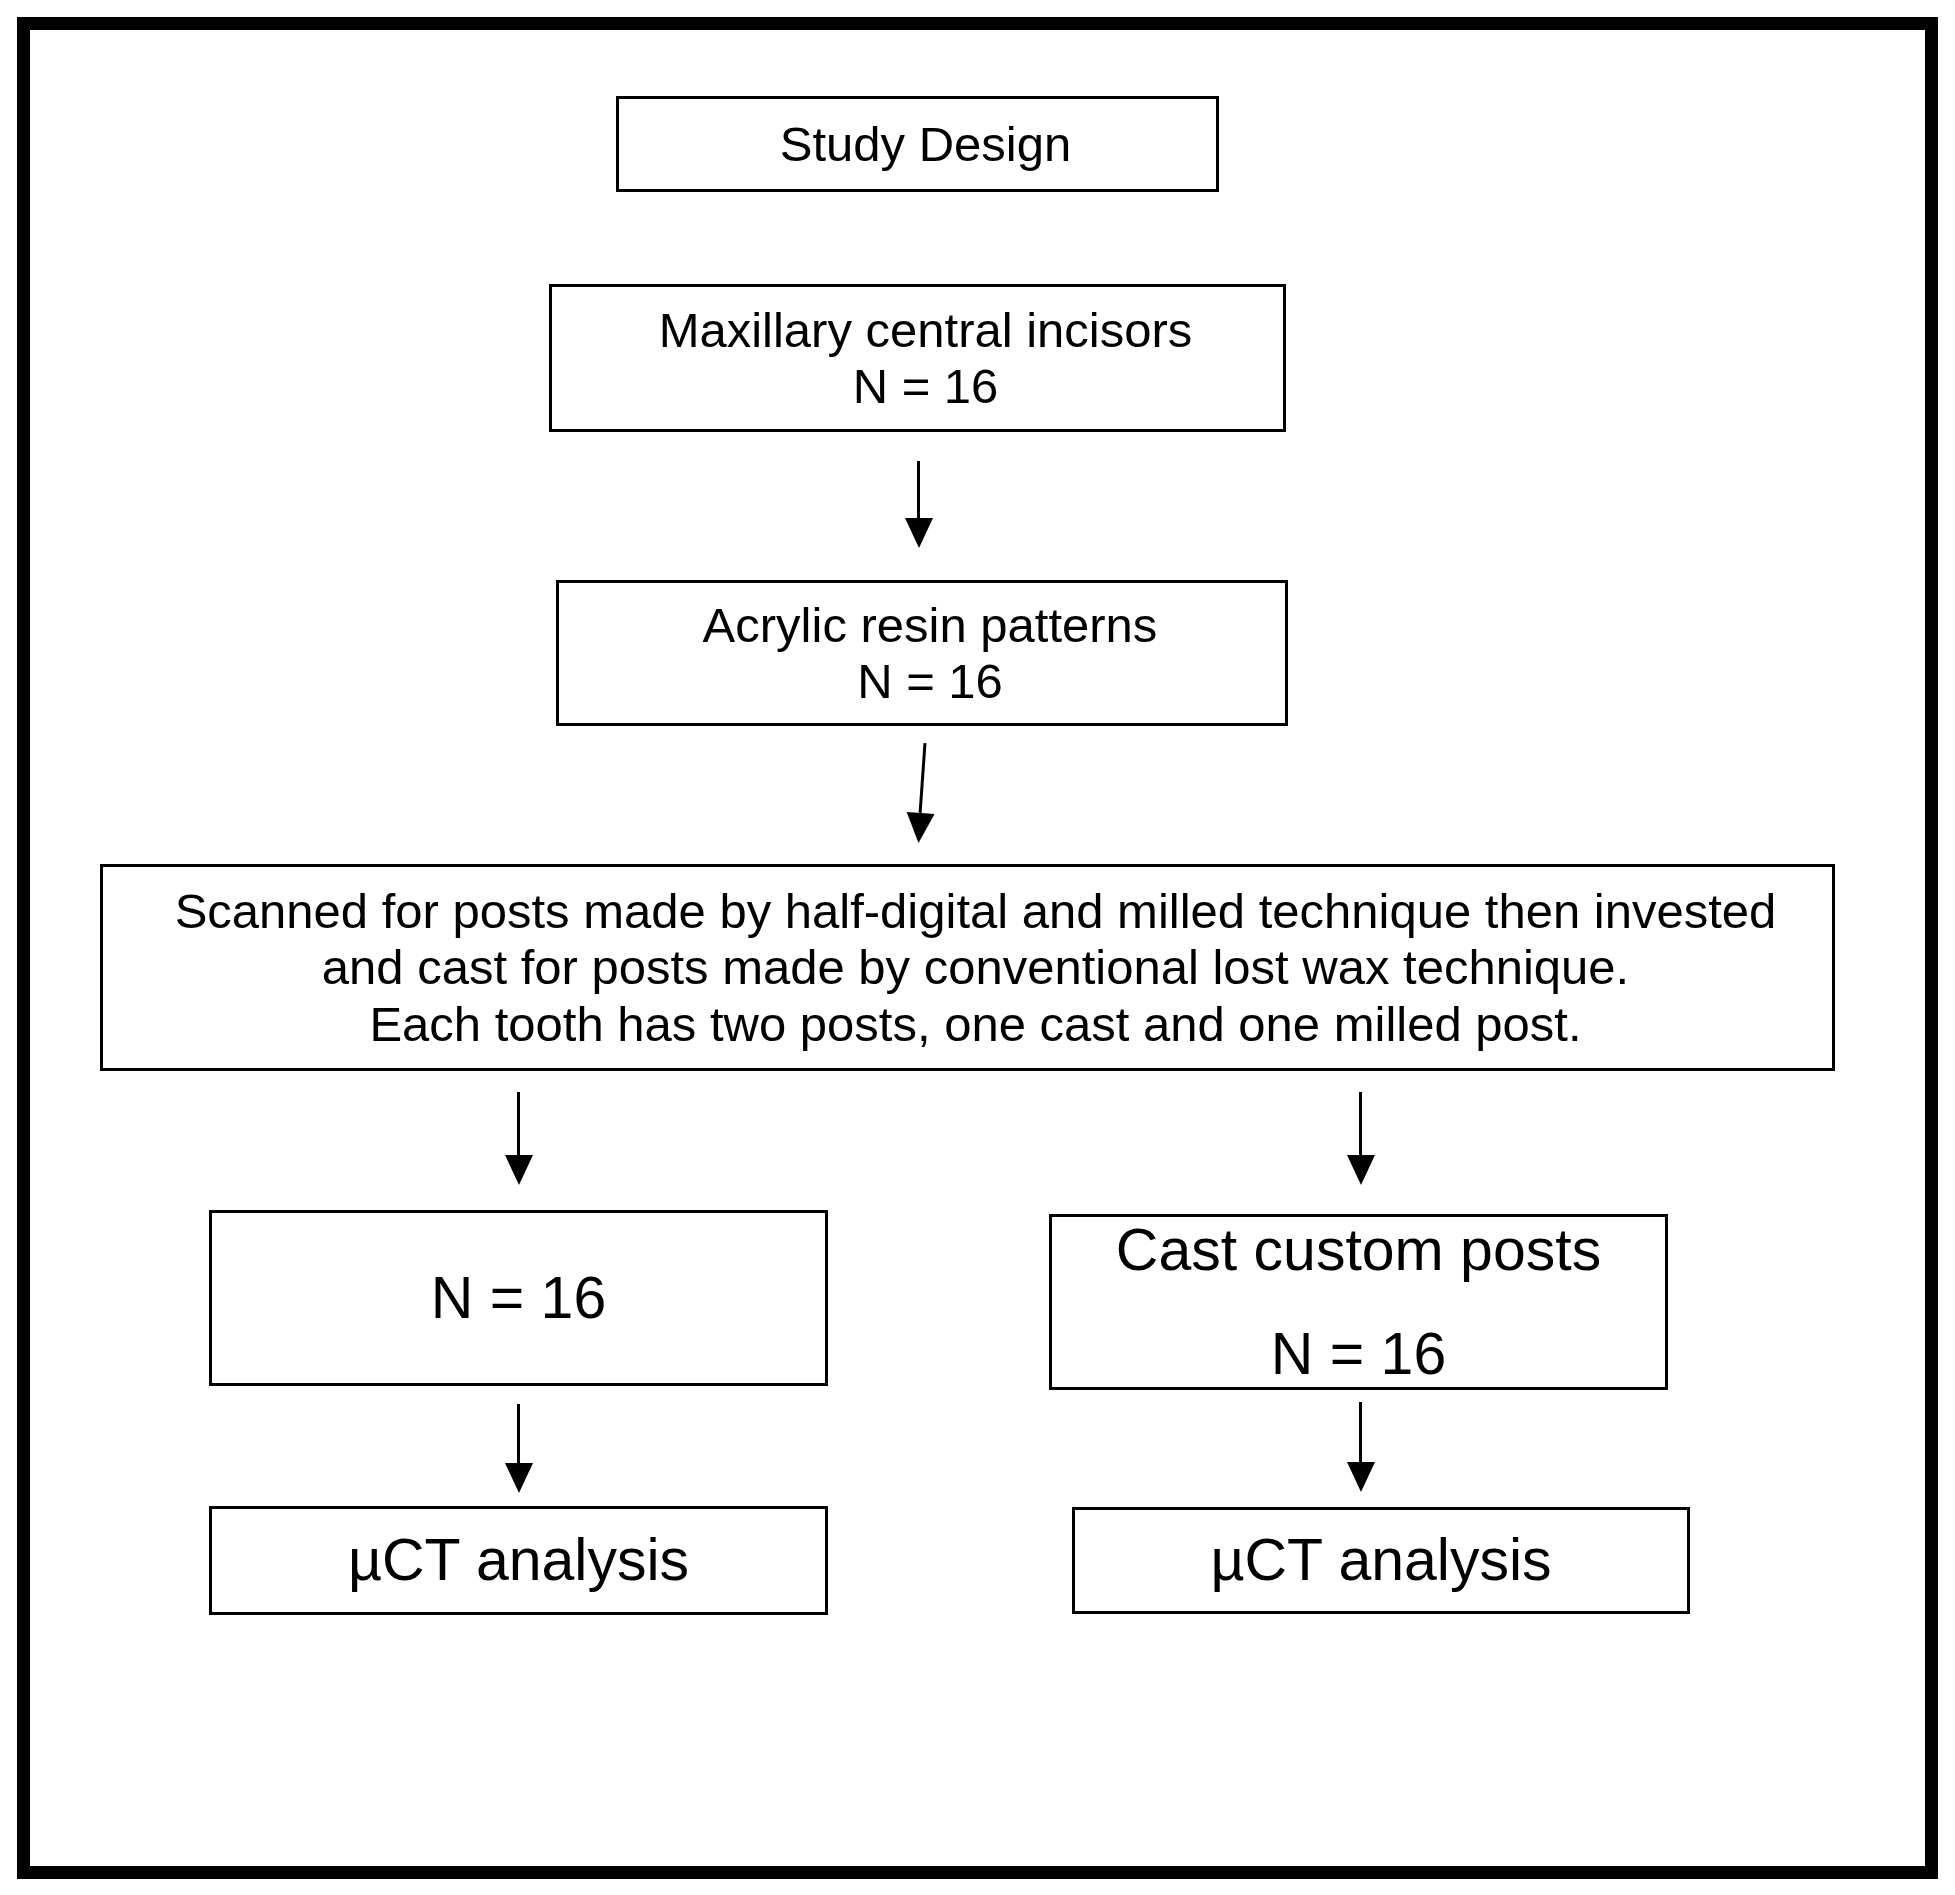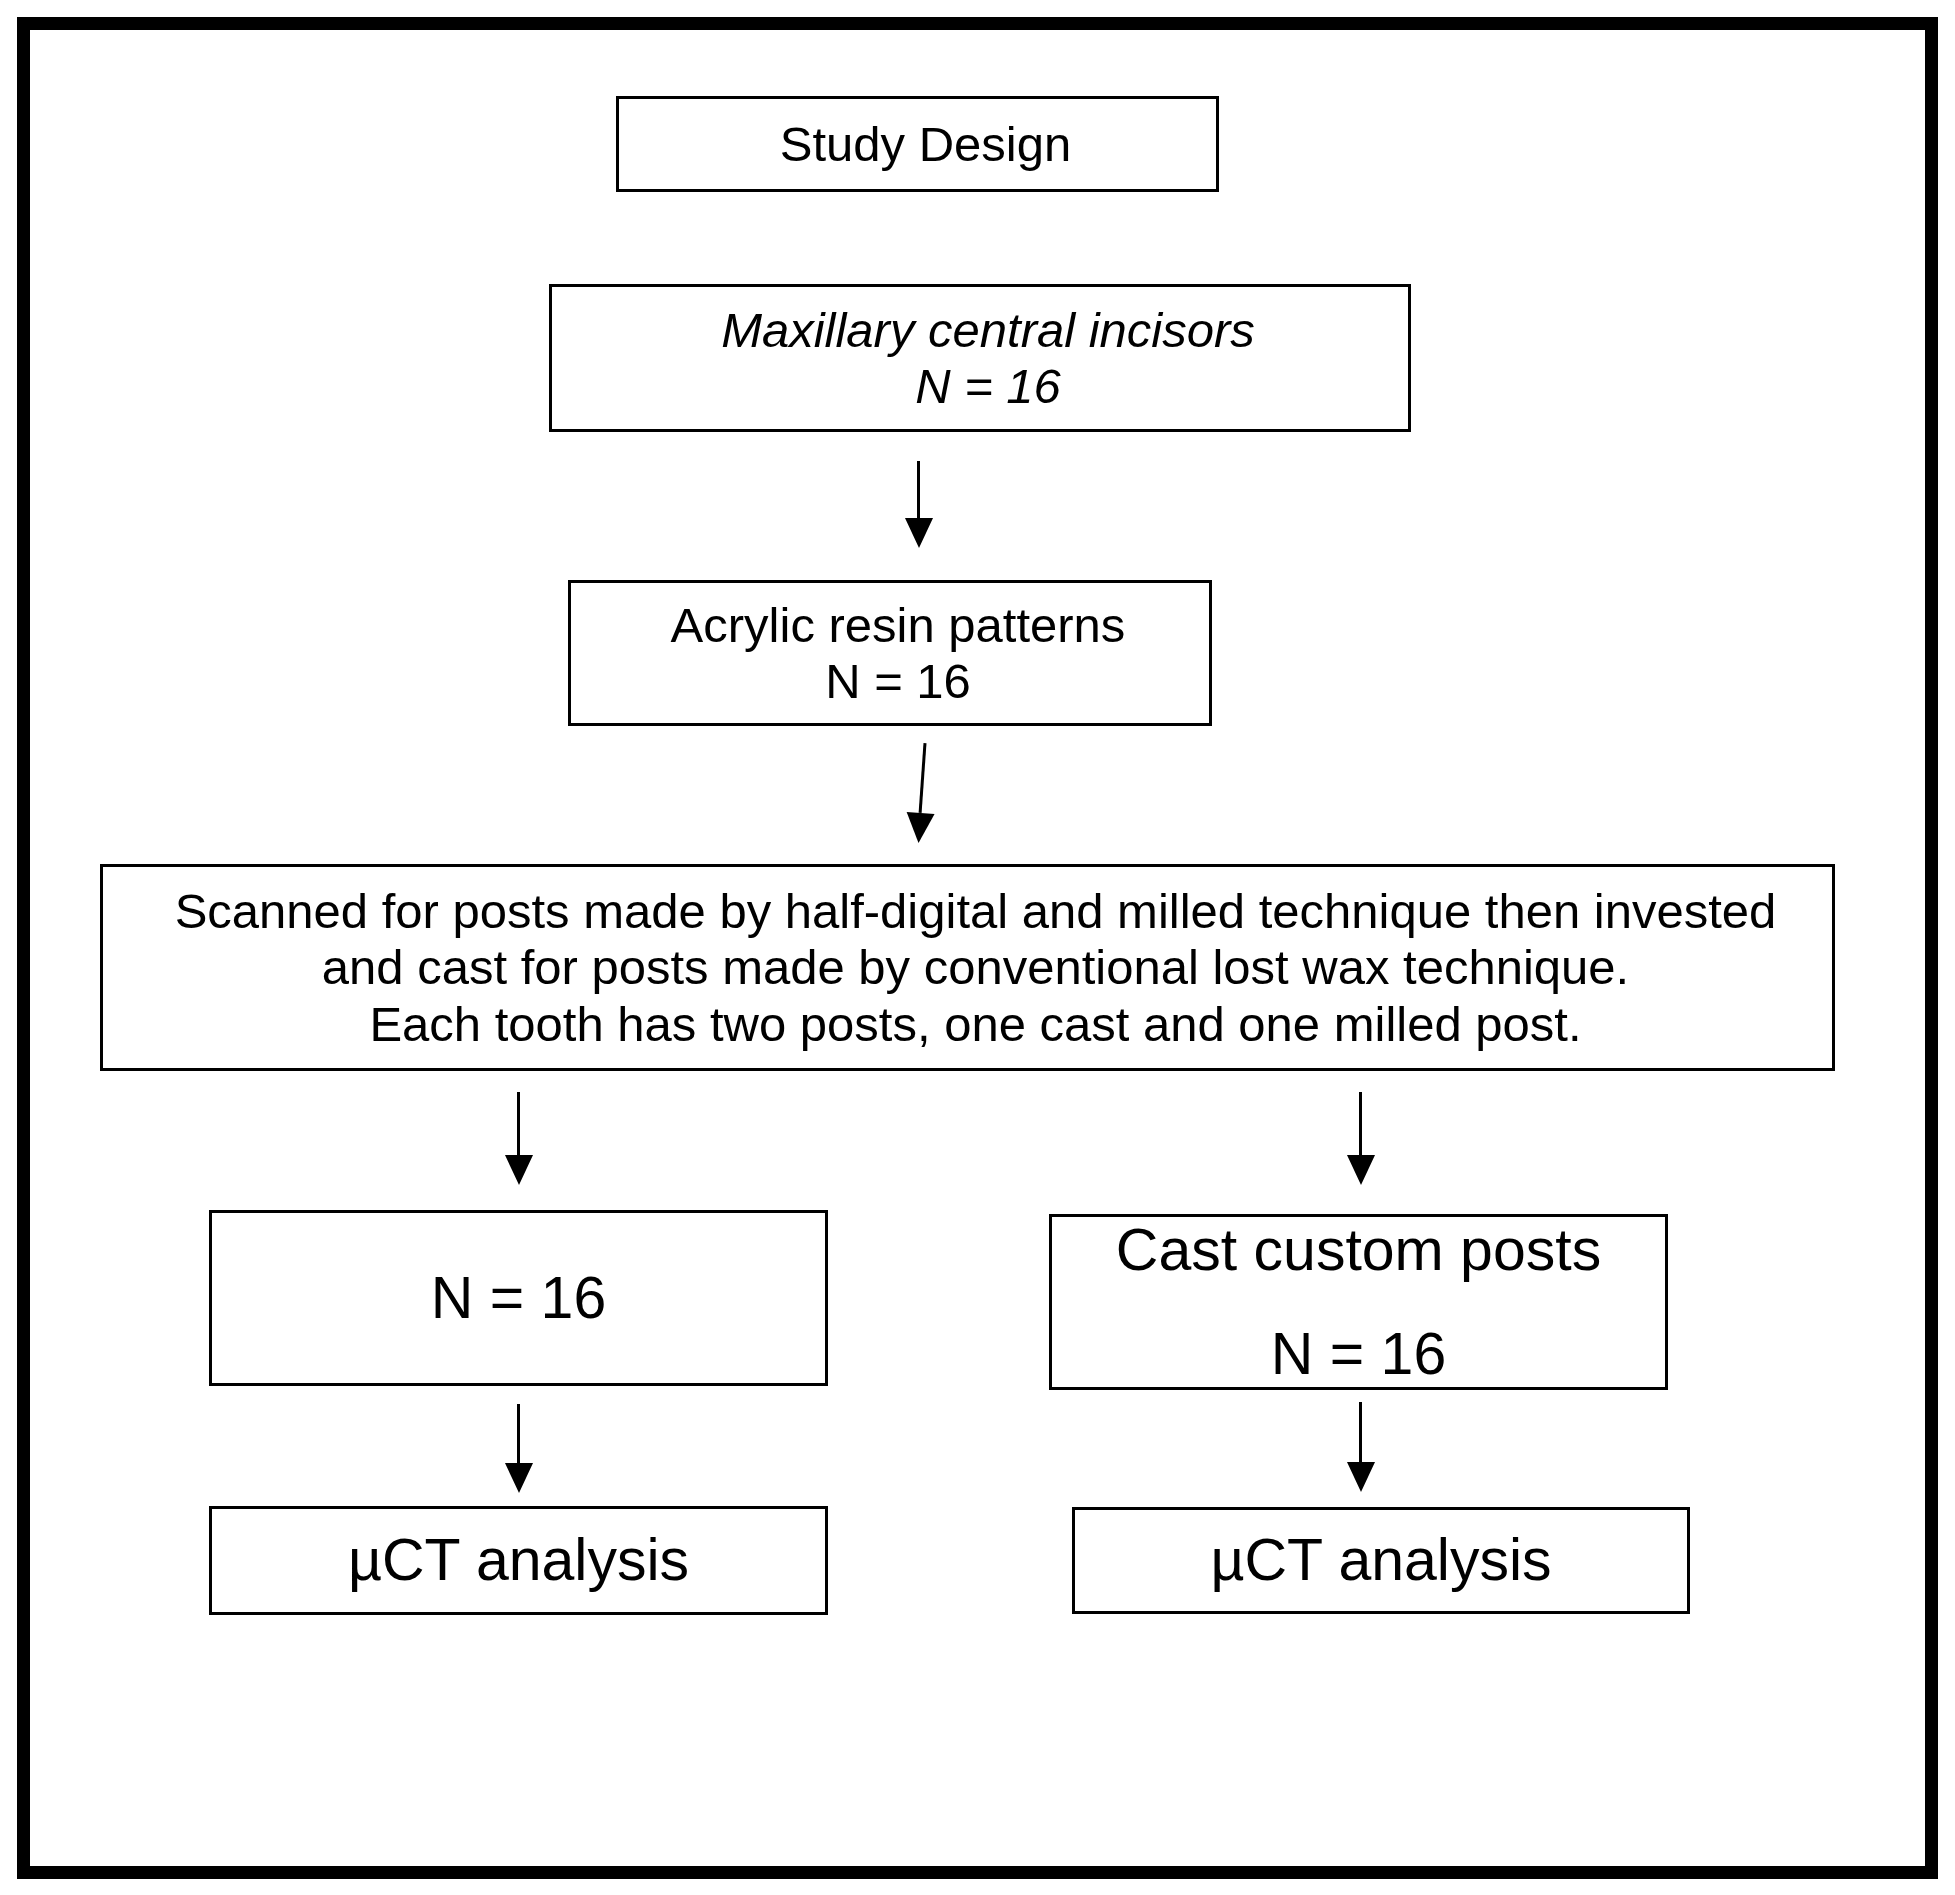--- a/index.html
+++ b/index.html
@@ -28,22 +28,22 @@
     flex-direction: column;
     justify-content: center;
     align-items: center;
     text-align: center;
   }
   .box span { display: block; white-space: nowrap; }
   .f80 { font-size: 49px; line-height: 1.15; padding-left: 16px; }
   .f97 { font-size: 59px; line-height: 1.12; }
 
   .study     { left: 616px; top: 96px;  width: 603px;  height: 96px; }
-  .maxillary { left: 549px;  top: 284px;  width: 862px; height: 148px; font-style: italic; }
-  .acrylic   { left: 568px;  top: 580px;  width: 644px; height: 146px; }
+  .maxillary { left: 549px;  top: 284px;  width: 737px; height: 148px; }
+  .acrylic   { left: 556px;  top: 580px;  width: 732px; height: 146px; }
   .process   { left: 100px;  top: 864px; width: 1735px; height: 207px; align-items: center; }
   .milled    { left: 209px;  top: 1210px; width: 619px; height: 176px; }
   .cast      { left: 1049px; top: 1214px; width: 619px; height: 176px; justify-content: space-between; }
   .uct-left  { left: 209px;  top: 1506px; width: 619px; height: 109px; }
   .uct-right { left: 1072px; top: 1507px; width: 618px; height: 107px; }
 
   .arrow {
     position: absolute;
     display: flex;
     flex-direction: column;

